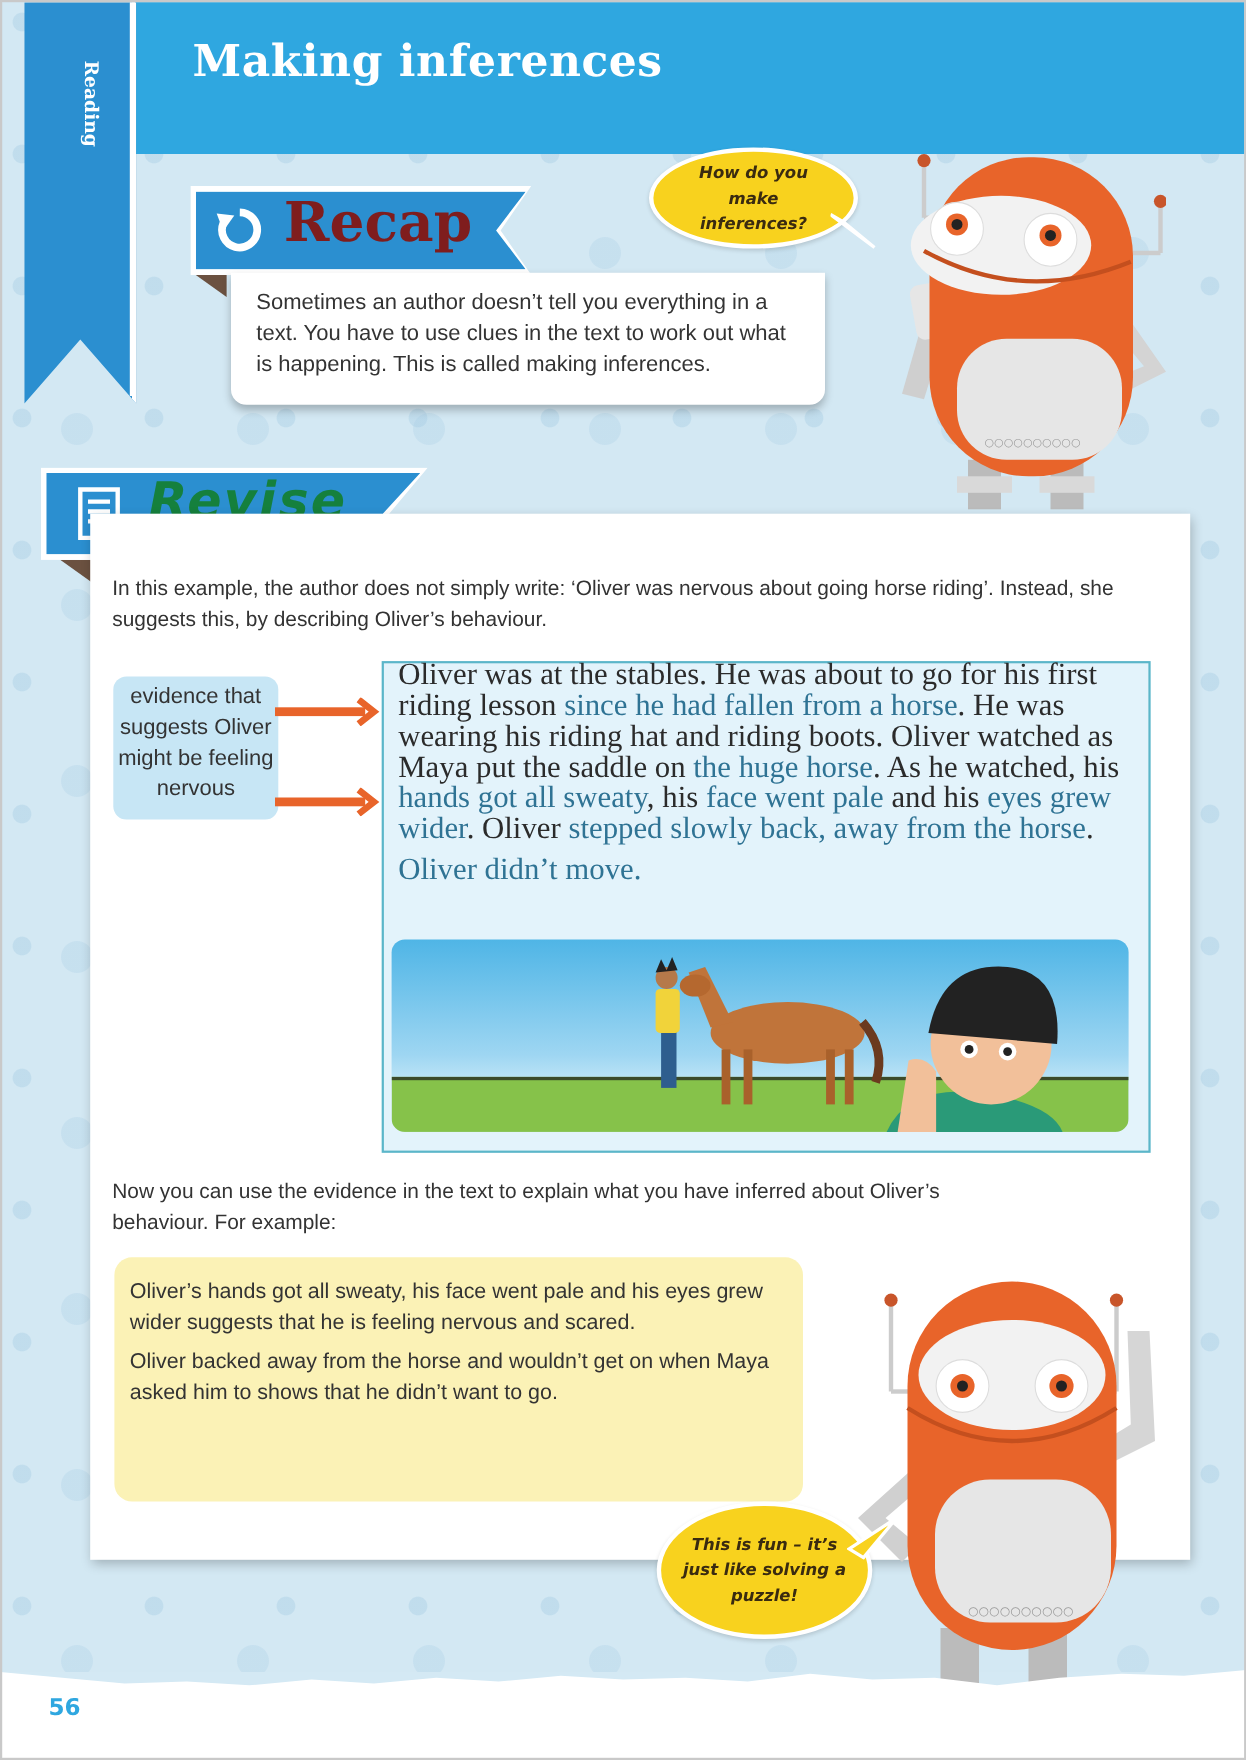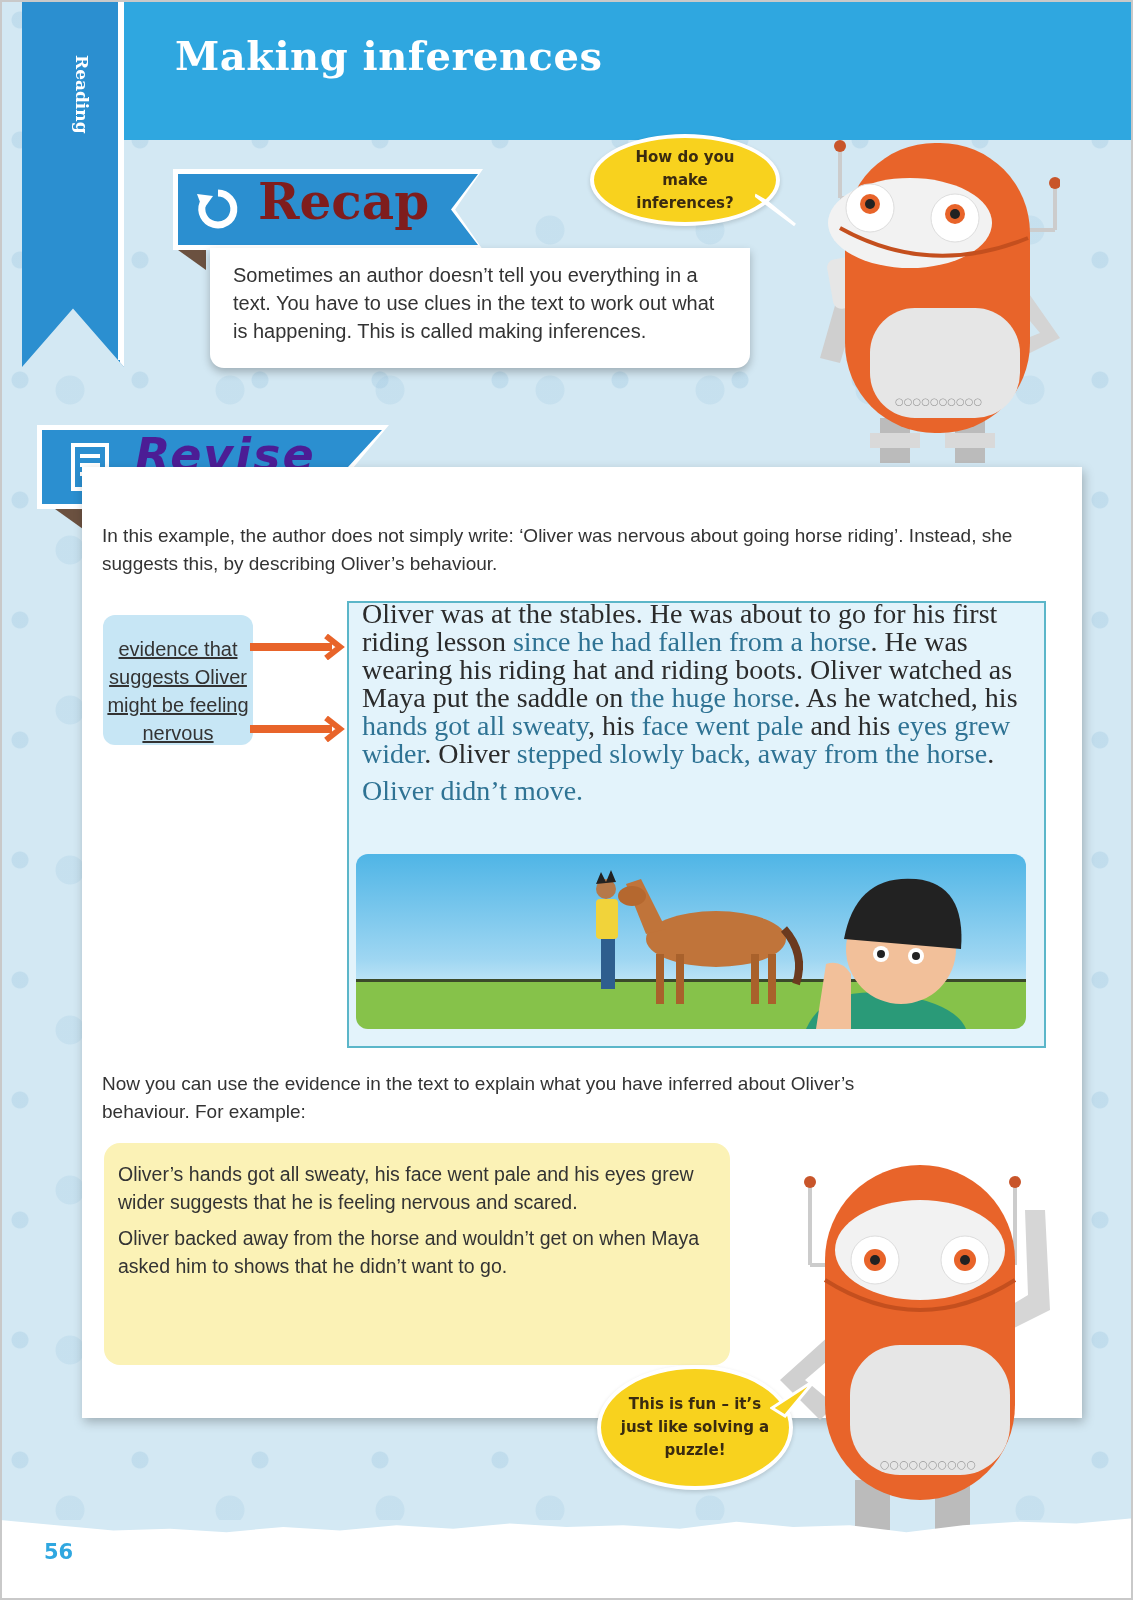--- a/index.html
+++ b/index.html
@@ -79,20 +79,21 @@
     box-shadow: 0 4px 8px rgba(0,0,0,0.25);
     padding: 13px 22px 0 23px;
   }
   .recap-text { font-size: 20px; line-height: 28px; color: #333; }
 
   
   .bubble {
     position: absolute; background: #f8d21e; border: 4px solid #ffffff; border-radius: 50%;
     display: flex; align-items: center; justify-content: center; text-align: center;
     box-shadow: 0 2px 4px rgba(0,0,0,0.15);
+    font-style: italic;
   }
   .bubble-text {
     font-family: "DejaVu Sans", sans-serif; font-weight: bold; font-size: 15px;
     line-height: 23px; color: #3a2b10;
   }
   .bubble-tail {
     position: absolute; width: 0; height: 0;
   }
 
   
@@ -105,39 +106,38 @@
     clip-path: polygon(0 0, 100% 0, 90% 50%, 100% 100%, 0 100%);
   }
   .revise-banner {
     position: absolute; left: 42px; top: 430px; width: 340px; height: 74px;
     background: #2b8fd0;
     clip-path: polygon(0 0, 100% 0, 90% 50%, 100% 100%, 0 100%);
   }
   .revise-title {
     position: absolute; left: 135px; top: 428px;
     font-family: "DejaVu Sans", sans-serif; font-weight: bold; font-size: 46px;
-    color: #4c1d95; letter-spacing: 2px; font-style: italic;
+    color: #15803d; letter-spacing: 2px; font-style: italic;
   }
   .revise-icon { position: absolute; left: 70px; top: 442px; width: 40px; height: 50px; }
 
   
   .content-panel {
     position: absolute; left: 82px; top: 467px; width: 1000px; height: 951px;
     background: #ffffff; box-shadow: 2px 4px 10px rgba(0,0,0,0.25);
   }
   .intro-text {
     position: absolute; left: 102px; top: 522px; width: 960px;
     font-size: 19px; line-height: 28px; color: #333;
   }
   .evidence-box {
     position: absolute; left: 103px; top: 615px; width: 150px; height: 130px;
     background: #c7e6f5; border-radius: 12px;
     text-align: center; font-size: 20px; line-height: 28px; color: #333;
-    padding-top: 20px;
-    text-decoration: underline;
+    padding-top: 4px;
   }
   .arrow { position: absolute; }
   .passage-box {
     position: absolute; left: 347px; top: 601px; width: 699px; height: 447px;
     background: #e3f3fb; border: 2px solid #5bb6c9;
   }
   .passage {
     position: absolute; left: 362px; top: 600px; width: 680px;
     font-family: "Liberation Serif", serif; font-size: 28px; line-height: 28px; color: #2b2b2b;
   }

